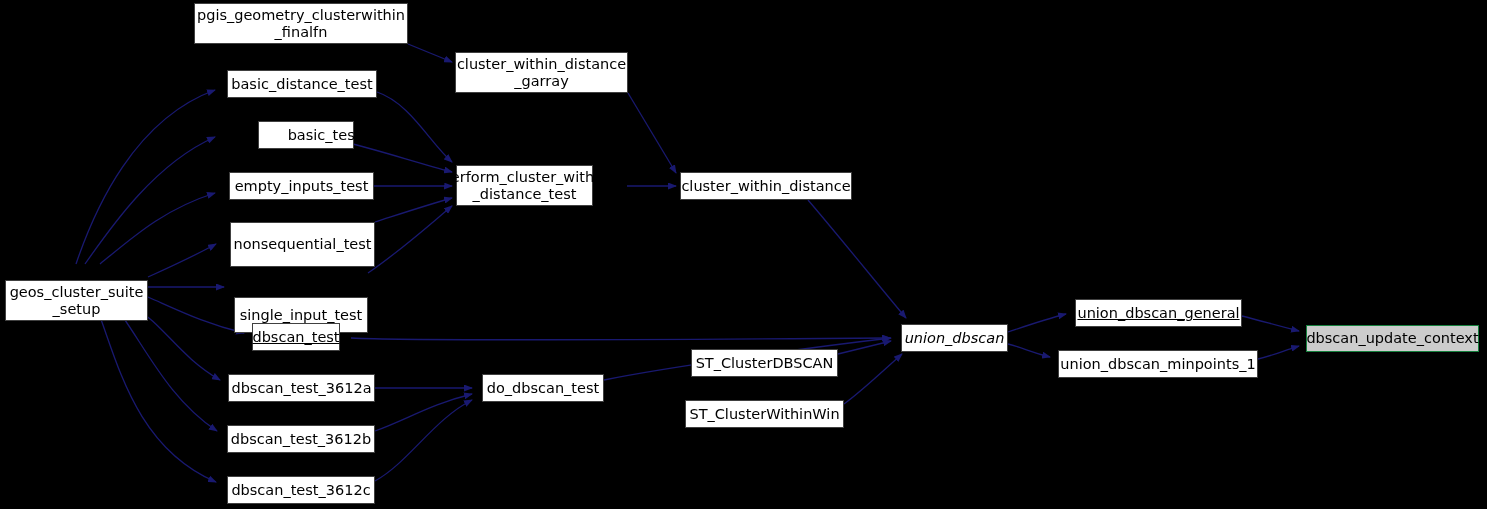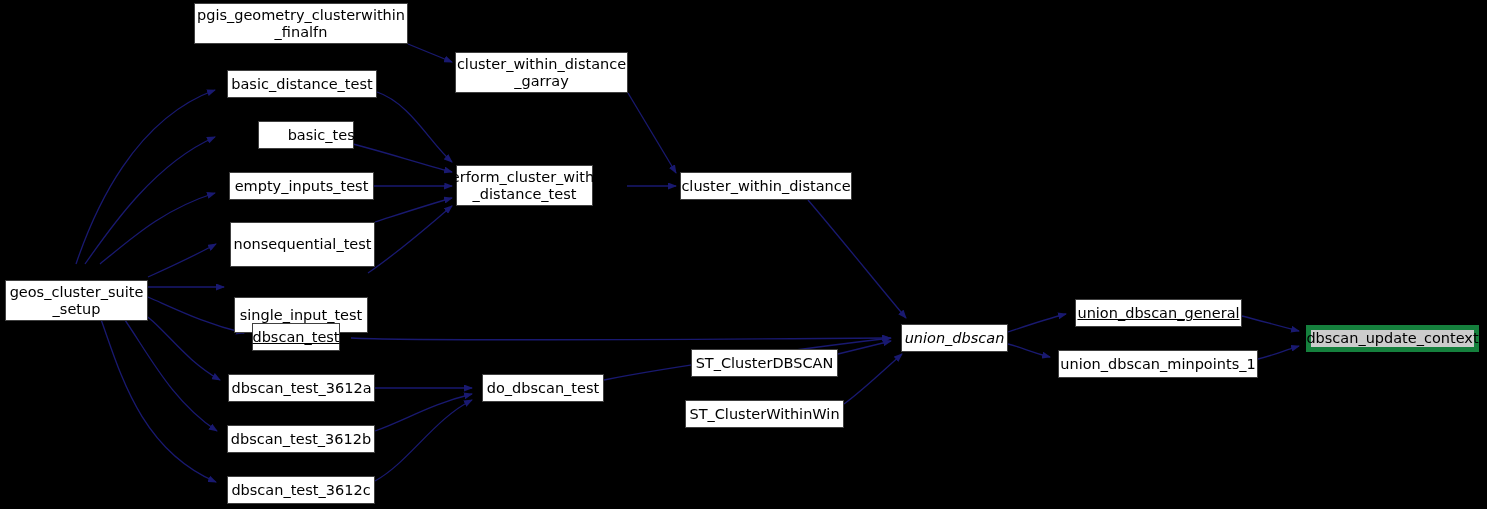--- a/index.html
+++ b/index.html
@@ -22,21 +22,21 @@
     display:flex;
     align-items:center;
     justify-content:center;
     text-align:center;
     white-space:pre-line;
     letter-spacing:0px;
     z-index:2;
   }
   .node.highlight{
     background:#cccccc;
-    border:5px solid #15803d;
+    border:1px solid #15803d;
   }
 </style>
 </head>
 <body>
 
 <div id="canvas">
   <svg id="edges" viewBox="0 0 1487 509">
     <defs>
       <marker id="arrow" markerWidth="9" markerHeight="7" refX="8" refY="3.5" orient="auto" markerUnits="userSpaceOnUse">
         <polygon points="0 0, 9 3.5, 0 7" fill="#191970"></polygon>

